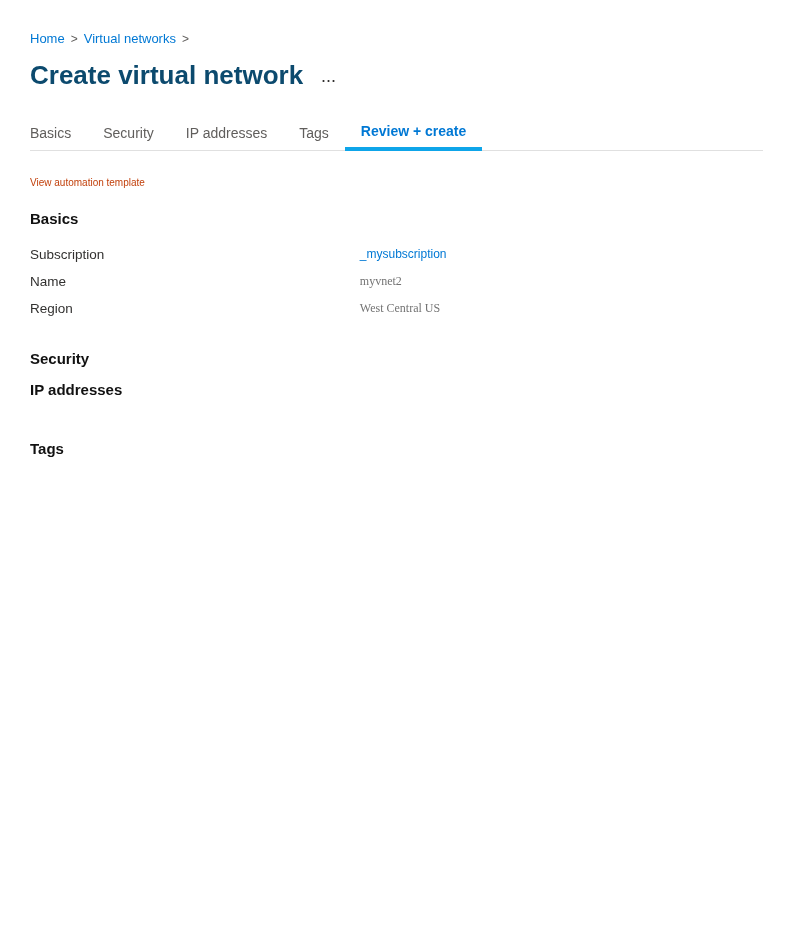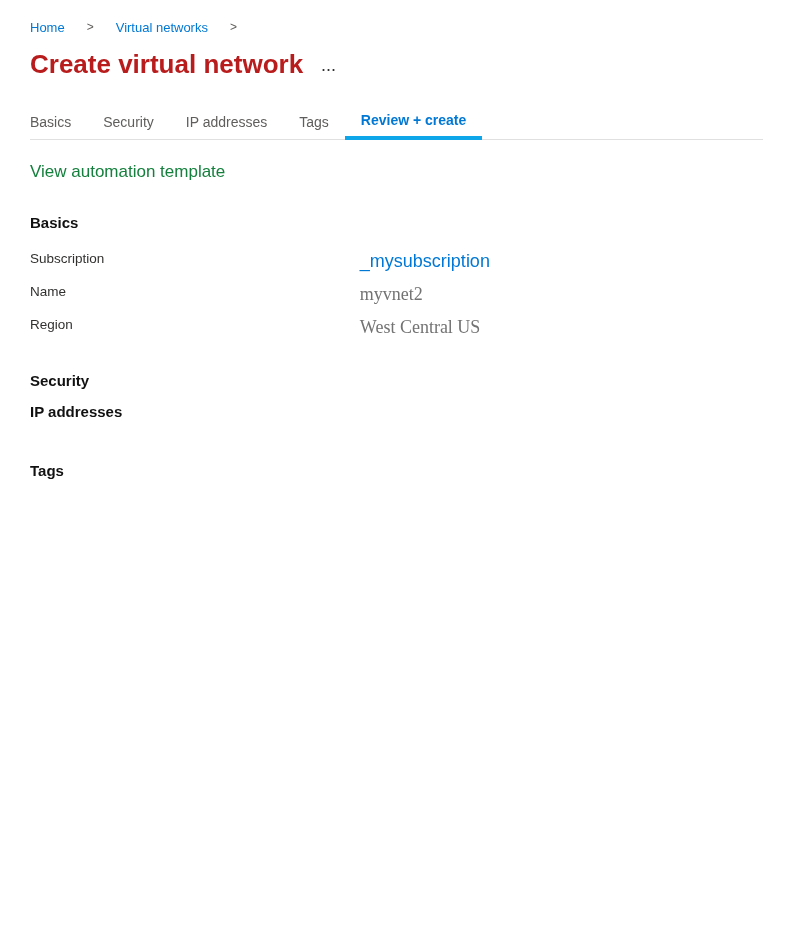--- a/index.html
+++ b/index.html
@@ -10,44 +10,45 @@
     body {
       font-family: 'Segoe UI', Arial, sans-serif;
       background: #fff;
       color: #323130;
       font-size: 14px;
       padding: 20px 30px;
       max-width: 793px;
     }
     .breadcrumb {
       display: flex;
-      align-items: flex-start;
-      gap: 22px;
+      align-items: flex-end;
+      gap: 6px;
       font-size: 13px;
       color: #0078d4;
       margin-bottom: 14px;
+      margin-top: 11px;
     }
     .breadcrumb span {
       color: #605e5c;
       font-size: 12px;
     }
     .breadcrumb a {
       color: #0078d4;
       text-decoration: none;
     }
     .page-title-row {
       display: flex;
       align-items: center;
       gap: 12px;
       margin-bottom: 24px;
     }
     .page-title {
       font-size: 26px;
       font-weight: 600;
-      color: #b91c1c;
+      color: #0c4a6e;
     }
     .ellipsis-btn {
       font-size: 18px;
       color: #323130;
       cursor: pointer;
       background: none;
       border: none;
       padding: 2px 6px;
       border-radius: 3px;
       line-height: 1;
@@ -71,25 +72,25 @@
     }
     .tab.active {
       color: #0078d4;
       font-weight: 600;
       border-bottom: 4px solid #0ea5e9;
     }
     .tab:first-child {
       padding-left: 0;
     }
     .view-template-link {
-      color: #15803d;
+      color: #c2410c;
       text-decoration: none;
-      font-size: 17px;
+      font-size: 10px;
       display: inline-block;
-      margin-bottom: 26px;
+      margin-bottom: 16px;
       cursor: pointer;
     }
     .section-title {
       font-size: 15px;
       font-weight: 700;
       color: #111;
       margin-bottom: 14px;
       margin-top: 6px;
     }
     .detail-table {
@@ -101,21 +102,21 @@
       padding: 6px 0;
       vertical-align: top;
     }
     .detail-table tr td:first-child {
       color: #323130;
       width: 45%;
       font-size: 13.5px;
     }
     .detail-table tr td:last-child {
       color: #0078d4;
-      font-size: 18px;
+      font-size: 12px;
     }
     .detail-table tr td.value-black {
       color: #737373;
       font-family: Liberation Serif, serif;
     }
     .section-block {
       margin-bottom: 10px;
     }
   </style>
 </head>

